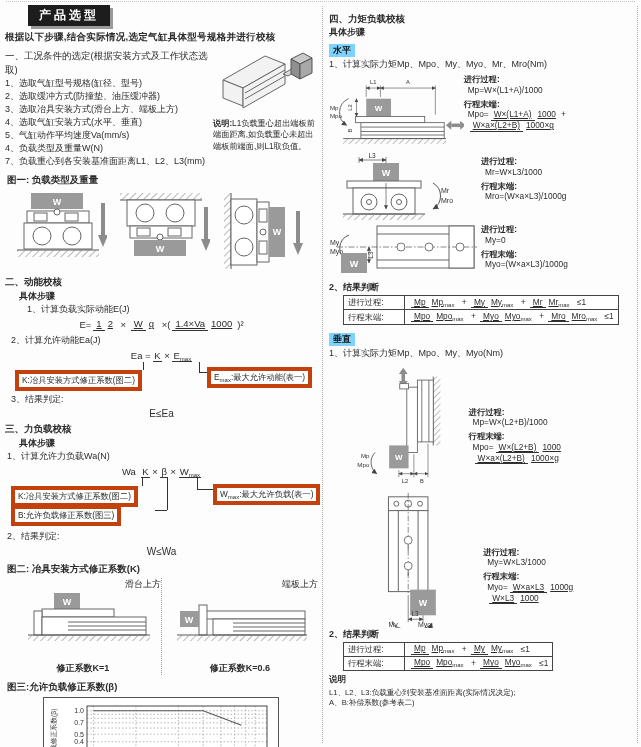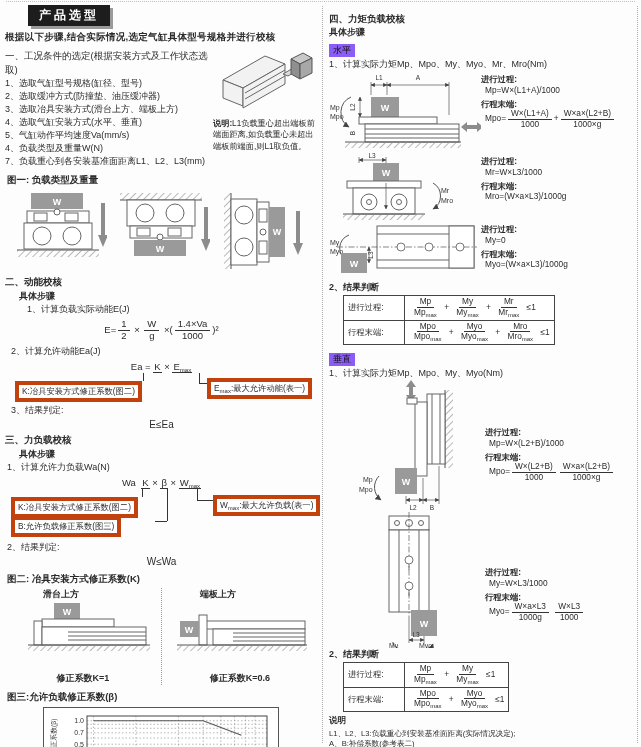--- a/index.html
+++ b/index.html
@@ -23,42 +23,42 @@
   .cond-wrap{display:flex;}
   .cond-items{width:208px;}
   .cond-right{width:103px;}
   .note{font-size:8.2px;line-height:1.4;margin-top:2px;}
   .note b{font-weight:bold;}
 
   .fig-title{font-size:9.5px;font-weight:bold;margin:6px 0 2px 2px;}
   .fig1-row{display:flex;justify-content:space-between;padding:0 6px 0 10px;}
 
   .formula-line{text-align:center;font-size:9.5px;margin:3px 0;}
-  .frac{display:inline-flex;flex-direction:column;align-items:center;vertical-align:middle;margin:0 2px;}
+  .frac{display:inline-flex;align-items:flex-start;vertical-align:middle;margin:0 2px;text-decoration:underline;}
   .frac .num{border-bottom:1px solid #333;padding:0 3px;line-height:1.15;}
   .frac .den{padding:0 3px;line-height:1.15;}
   .sub{font-size:6px;vertical-align:-2px;}
   .uline{border-bottom:1px solid #333;padding:0 1px;}
 
   .callout{display:inline-block;border:4px solid #c2410c;background:#fff;
            font-size:8.3px;padding:1px 3px;white-space:nowrap;}
   .callout-row{position:relative;margin:2px 0 0 2px;}
   .conn{position:absolute;background:#333;}
 
   .result-line{text-align:center;font-size:10px;margin:2px 0 4px 0;}
 
   .fig2-wrap{display:flex;margin-top:2px;}
   .fig2-half{width:50%;text-align:center;}
   .fig2-half.first{border-right:1px dotted #999;}
-  .fig2-lab{font-size:9px;font-weight:bold;text-align:left;margin-left:38px;}
+  .fig2-lab{font-size:9px;font-weight:normal;text-align:right;margin-left:29px;}
   .fig2-res{font-size:9px;font-weight:bold;margin-top:11px;}
 
   .fig3-box{border:1px solid #555;background:#fff;width:232px;margin:3px 0 0 38px;padding:1px;}
 
-  .badge{display:inline-block;background:#8b5cf6;color:#111;font-weight:normal;
+  .badge{display:inline-block;background:#7dd3fc;color:#111;font-weight:bold;
          font-size:9px;padding:0 4px;margin:2px 0 1px 0;}
   .mblk{display:flex;align-items:flex-start;}
   .mform{font-size:8.3px;line-height:1.3;}
   .flabel{font-weight:bold;margin-top:3px;}
   .fline{margin-left:4px;}
   .fline .frac{font-size:8.3px;}
 
   table.judge{border-collapse:collapse;margin:1px 0 3px 14px;}
   table.judge td{border:1px solid #444;font-size:8.3px;padding:1px 4px;background:#fff;}
   td.jlab{width:52px;}

